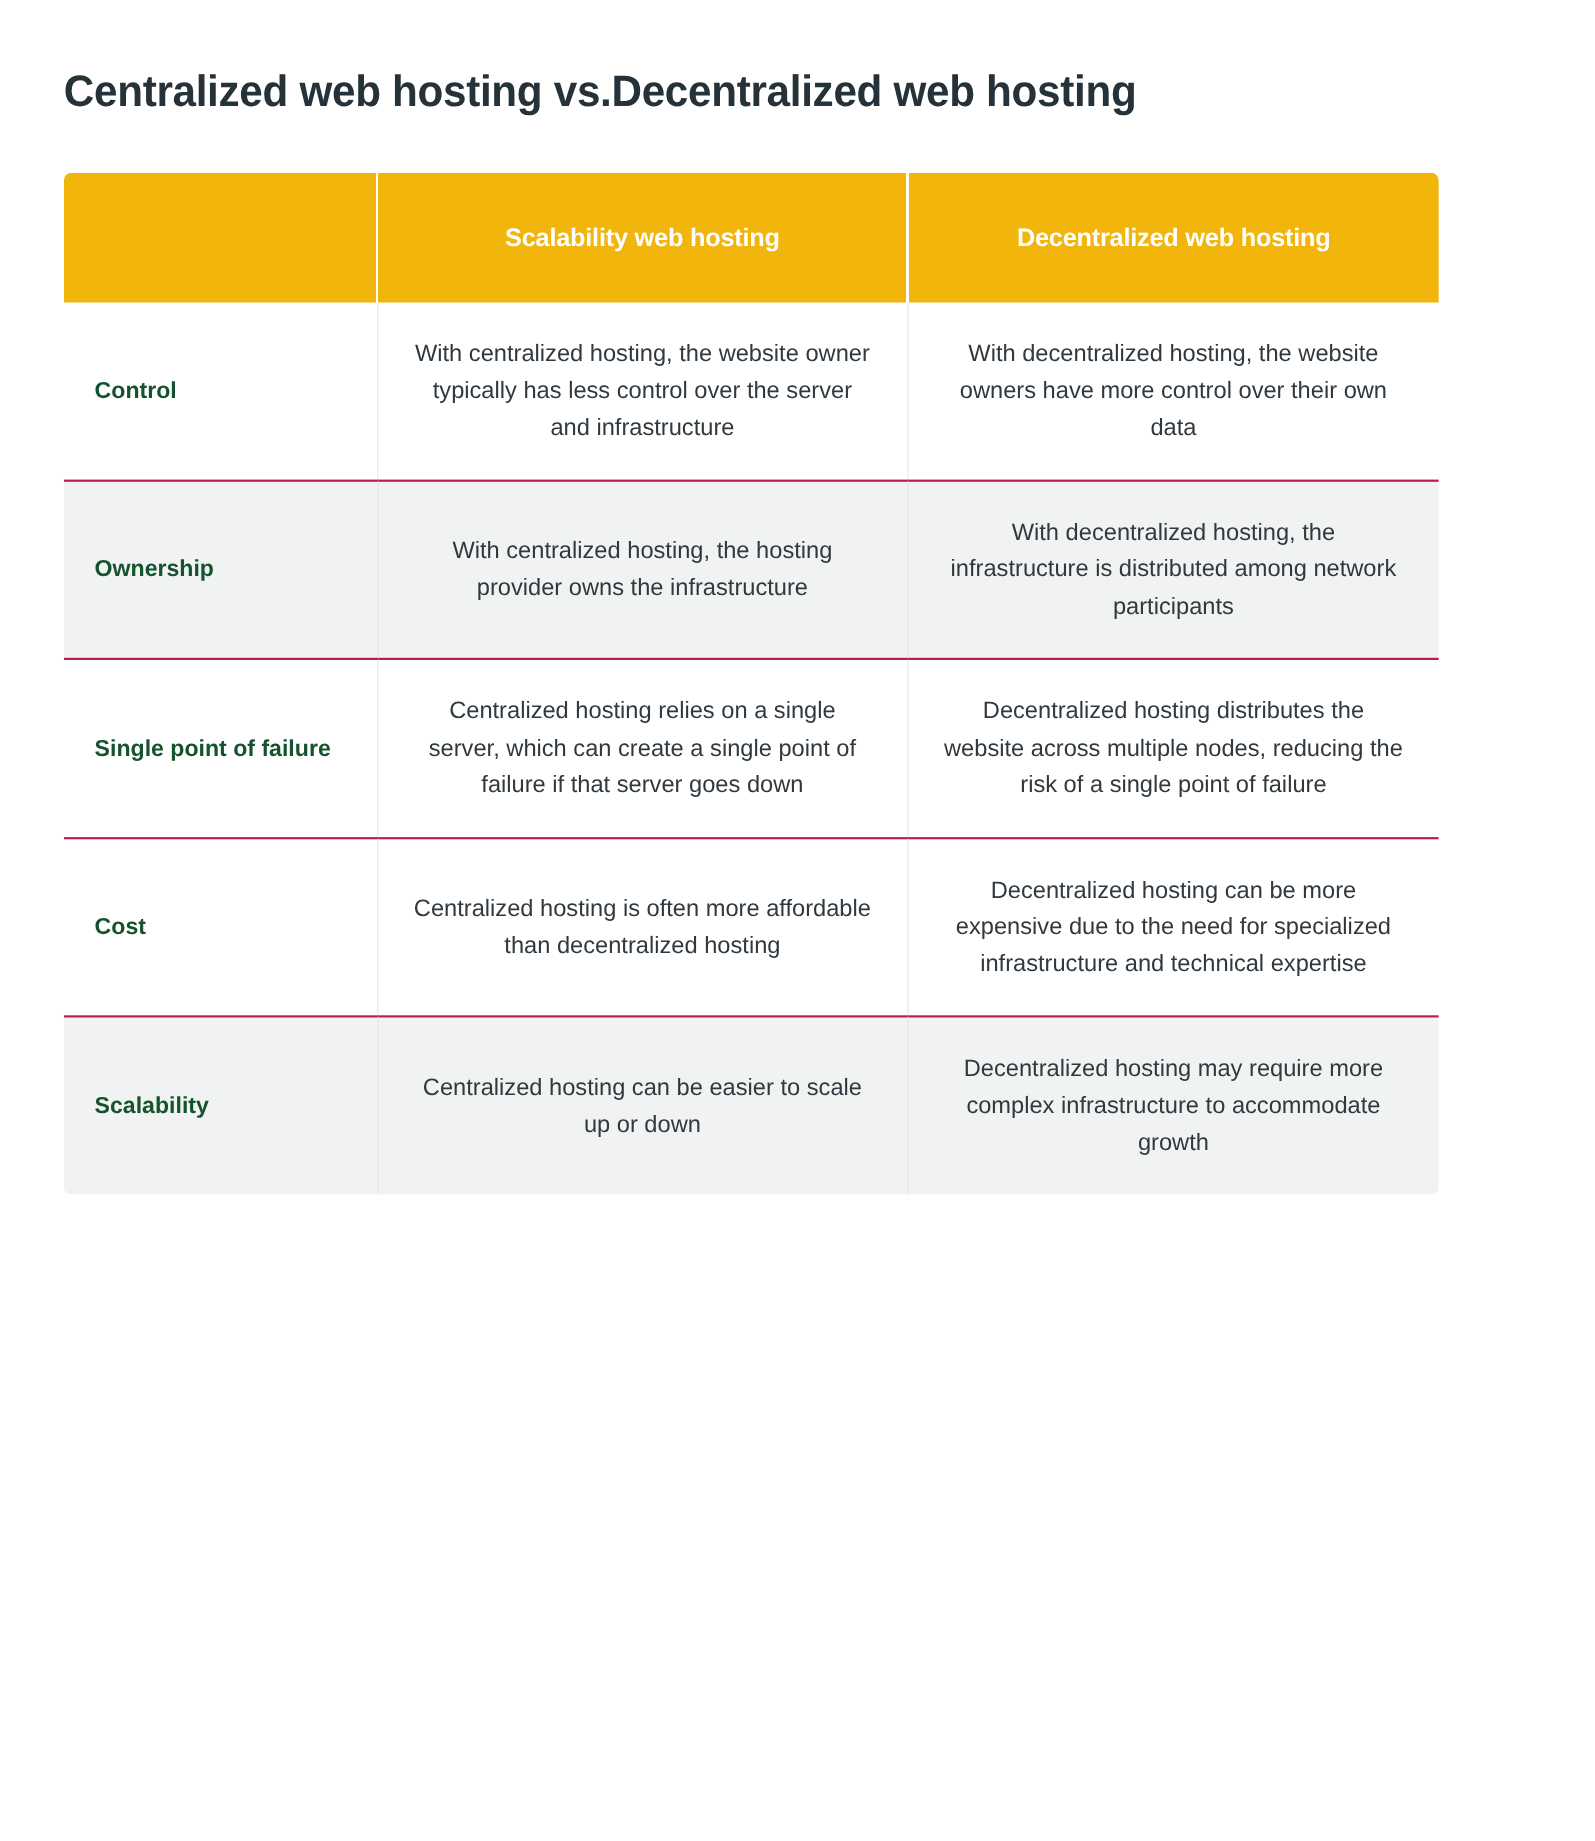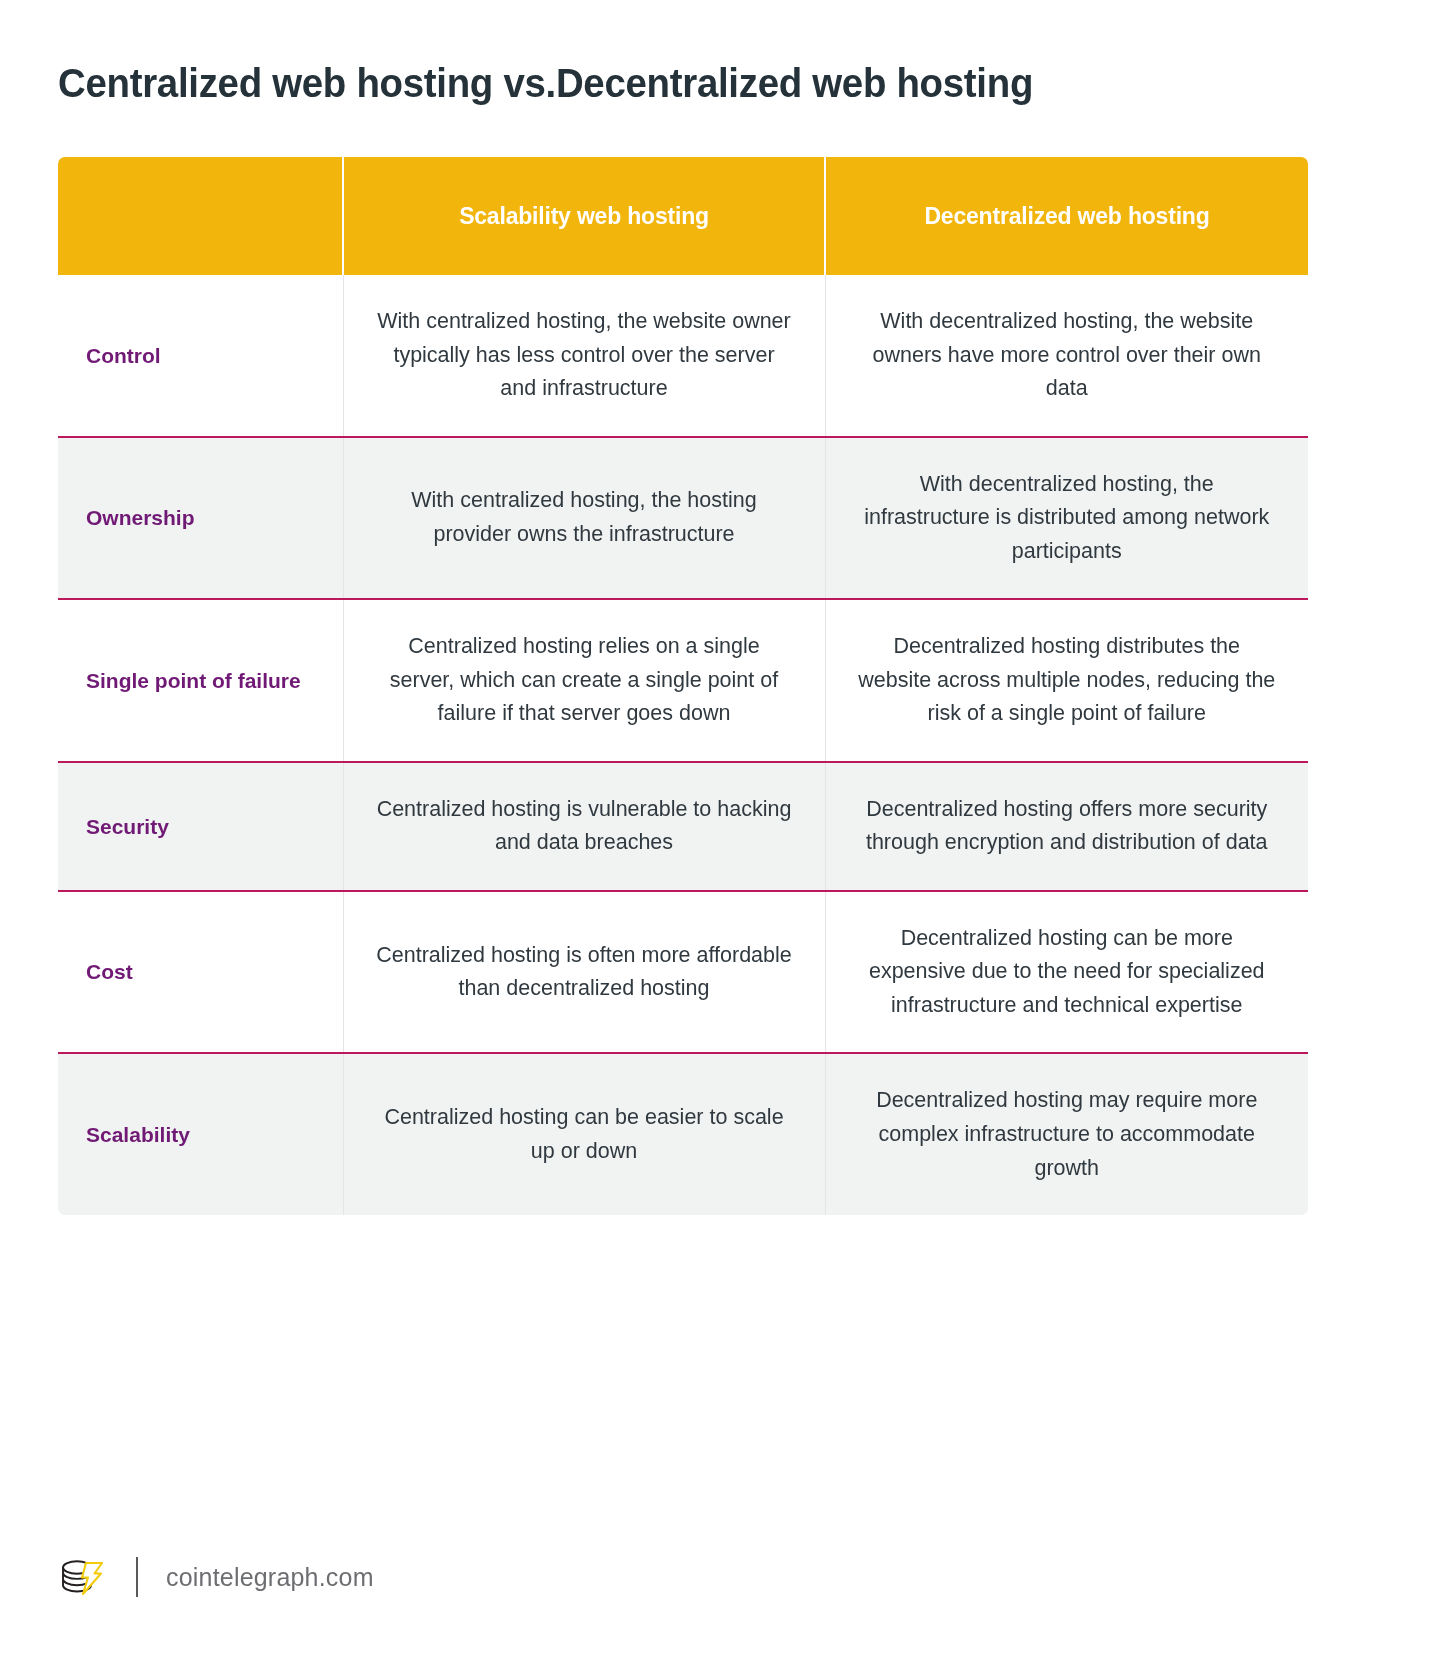--- a/index.html
+++ b/index.html
@@ -109,21 +109,21 @@
     text-align: center;
     font-family: "Liberation Sans", "DejaVu Sans", sans-serif;
   }
   tbody td:last-child { border-right: none; }
   tbody tr:last-child td { border-bottom: none; }
 
   tbody td.lbl {
     text-align: left;
     font-weight: bold;
     font-size: 21px;
-    color: #701a75;
+    color: #14532d;
     padding-left: 28px;
     padding-right: 18px;
     line-height: 1.4;
   }
 
   tbody tr.alt td { background: #f1f2f2; }
   tbody tr.plain td { background: #ffffff; }
 
   
   .footer {
@@ -193,54 +193,31 @@
           <td>With centralized hosting, the hosting provider owns the infrastructure</td>
           <td>With decentralized hosting, the infrastructure is distributed among network participants</td>
         </tr>
 
         <tr class="plain">
           <td class="lbl">Single point of failure</td>
           <td>Centralized hosting relies on a single server, which can create a single point of failure if that server goes down</td>
           <td>Decentralized hosting distributes the website across multiple nodes, reducing the risk of a single point of failure</td>
         </tr>
 
-        <tr class="alt">
-          <td class="lbl">Security</td>
-          <td>Centralized hosting is vulnerable to hacking and data breaches</td>
-          <td>Decentralized hosting offers more security through encryption and distribution of data</td>
-        </tr>
 
         <tr class="plain">
           <td class="lbl">Cost</td>
           <td>Centralized hosting is often more affordable than decentralized hosting</td>
           <td>Decentralized hosting can be more expensive due to the need for specialized infrastructure and technical expertise</td>
         </tr>
 
         <tr class="alt">
           <td class="lbl">Scalability</td>
           <td>Centralized hosting can be easier to scale up or down</td>
           <td>Decentralized hosting may require more complex infrastructure to accommodate growth</td>
         </tr>
 
       </tbody>
     </table>
   </div>
 
-  <div class="footer">
-
-    <span class="logo-mark">
-      <svg viewBox="0 0 48 42" width="48" height="42" xmlns="http://www.w3.org/2000/svg">
-        <g fill="none" stroke="#231f20" stroke-width="1.9">
-          <ellipse cx="19" cy="11.5" rx="14" ry="6.2"></ellipse>
-          <path d="M5 11.5 v5.2 c0 3.42 6.27 6.2 14 6.2 s14-2.78 14-6.2 v-5.2"></path>
-          <path d="M5 17.8 v5.2 c0 3.42 6.27 6.2 14 6.2 s14-2.78 14-6.2 v-5.2"></path>
-          <path d="M5 24.1 v5.2 c0 3.42 6.27 6.2 14 6.2 s14-2.78 14-6.2 v-5.2"></path>
-        </g>
-        <path d="M28 7 L44 7 L36.5 17.5 L43 17.5 L25 38 L30 21.5 L24 21.5 Z" fill="#ffffff" stroke="#f2cb0c" stroke-width="2.1" stroke-linejoin="round"></path>
-      </svg>
-    </span>
-
-    <span class="divider"></span>
-
-    <span class="site">cointelegraph.com</span>
-  </div>
 
 </div>
 
 </body></html>

